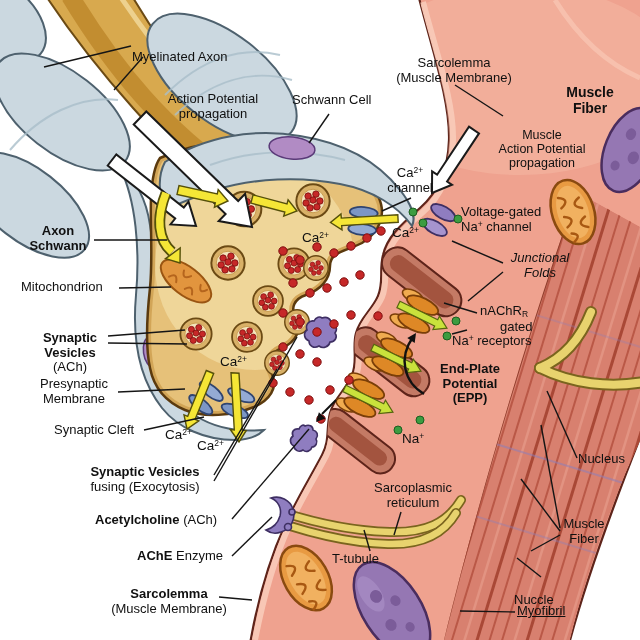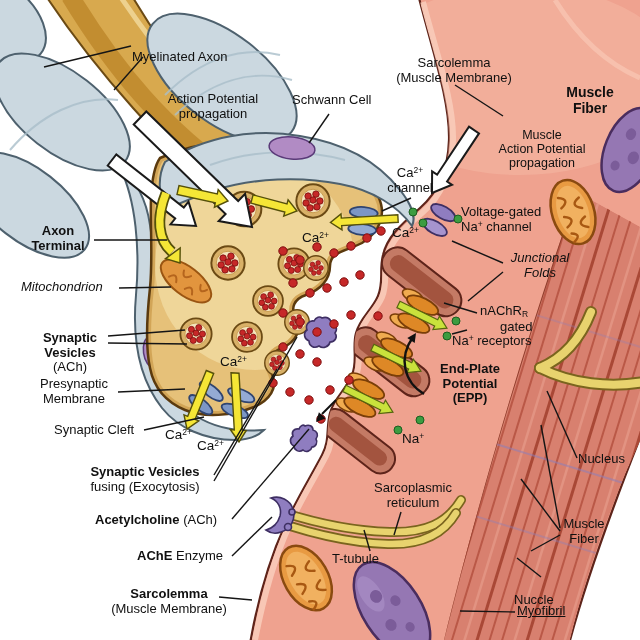--- a/index.html
+++ b/index.html
@@ -360,24 +360,24 @@
   <div><span>Na</span><sup>+</sup><span> channel</span></div>
 </div>
 
 <div class="lbl ctr" style="left:503px;top:251px;width:74px;font-style:italic;">
   <div>Junctional</div>
   <div>Folds</div>
 </div>
 
 <div class="lbl ctr b" style="left:26px;top:224px;width:64px;">
   <div>Axon</div>
-  <div>Terminal</div>
-</div>
-
-<div class="lbl" style="left:21px;top:280px;font-style:italic;">Mitochondrion</div>
+  <div>Schwann</div>
+</div>
+
+<div class="lbl" style="left:21px;top:280px;">Mitochondrion</div>
 
 <div class="lbl" style="left:480px;top:304px;">
   <span>nAChR</span><sub>R</sub>
 </div>
 <div class="lbl" style="left:478px;top:320px;margin-left:22px;">gated</div>
 <div class="lbl" style="left:452px;top:334px;">
   <span>Na</span><sup>+</sup><span> receptors</span>
 </div>
 
 <div class="lbl ctr" style="left:33px;top:319px;width:74px;margin-top:12px;">

